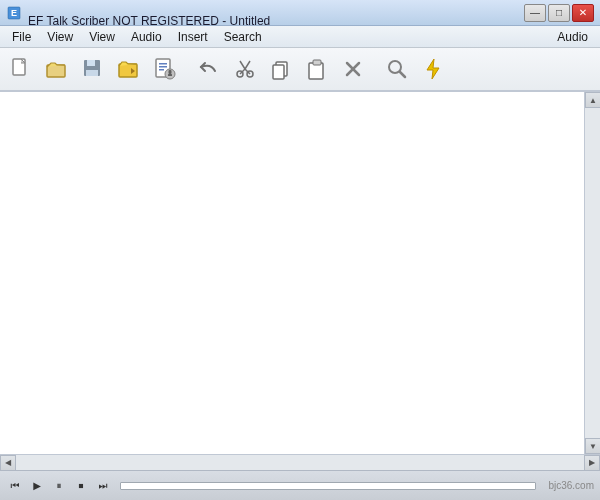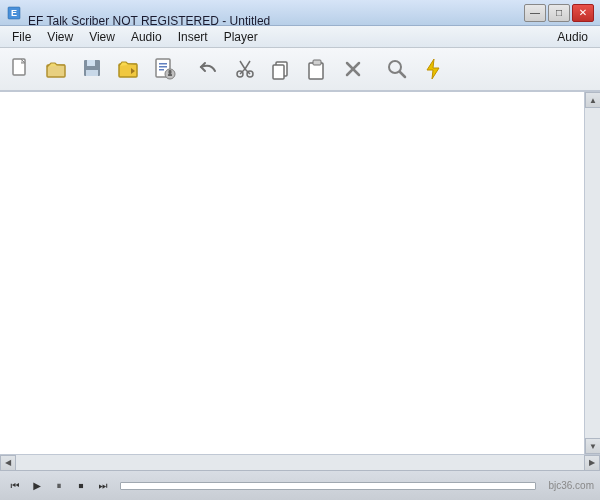--- a/index.html
+++ b/index.html
@@ -270,21 +270,21 @@
     <div class="win-btn close-btn">✕</div>
   </div>
 </div>
 
 <div id="menu-bar">
   <div class="menu-item">File</div>
   <div class="menu-item">View</div>
   <div class="menu-item">View</div>
   <div class="menu-item">Audio</div>
   <div class="menu-item">Insert</div>
-  <div class="menu-item">Player</div>
+  <div class="menu-item">Search</div>
   <div class="menu-item" id="menu-help">Audio</div>
 </div>
 
 <div id="toolbar">
 
   <div class="tb-btn" title="New">
     <svg width="24" height="24" viewBox="0 0 24 24">
       <rect x="4" y="2" width="12" height="16" rx="1" fill="white" stroke="#888" stroke-width="1.5"></rect>
       <polyline points="12,2 16,6 12,6" fill="#ccc" stroke="#888" stroke-width="1"></polyline>
     </svg>

